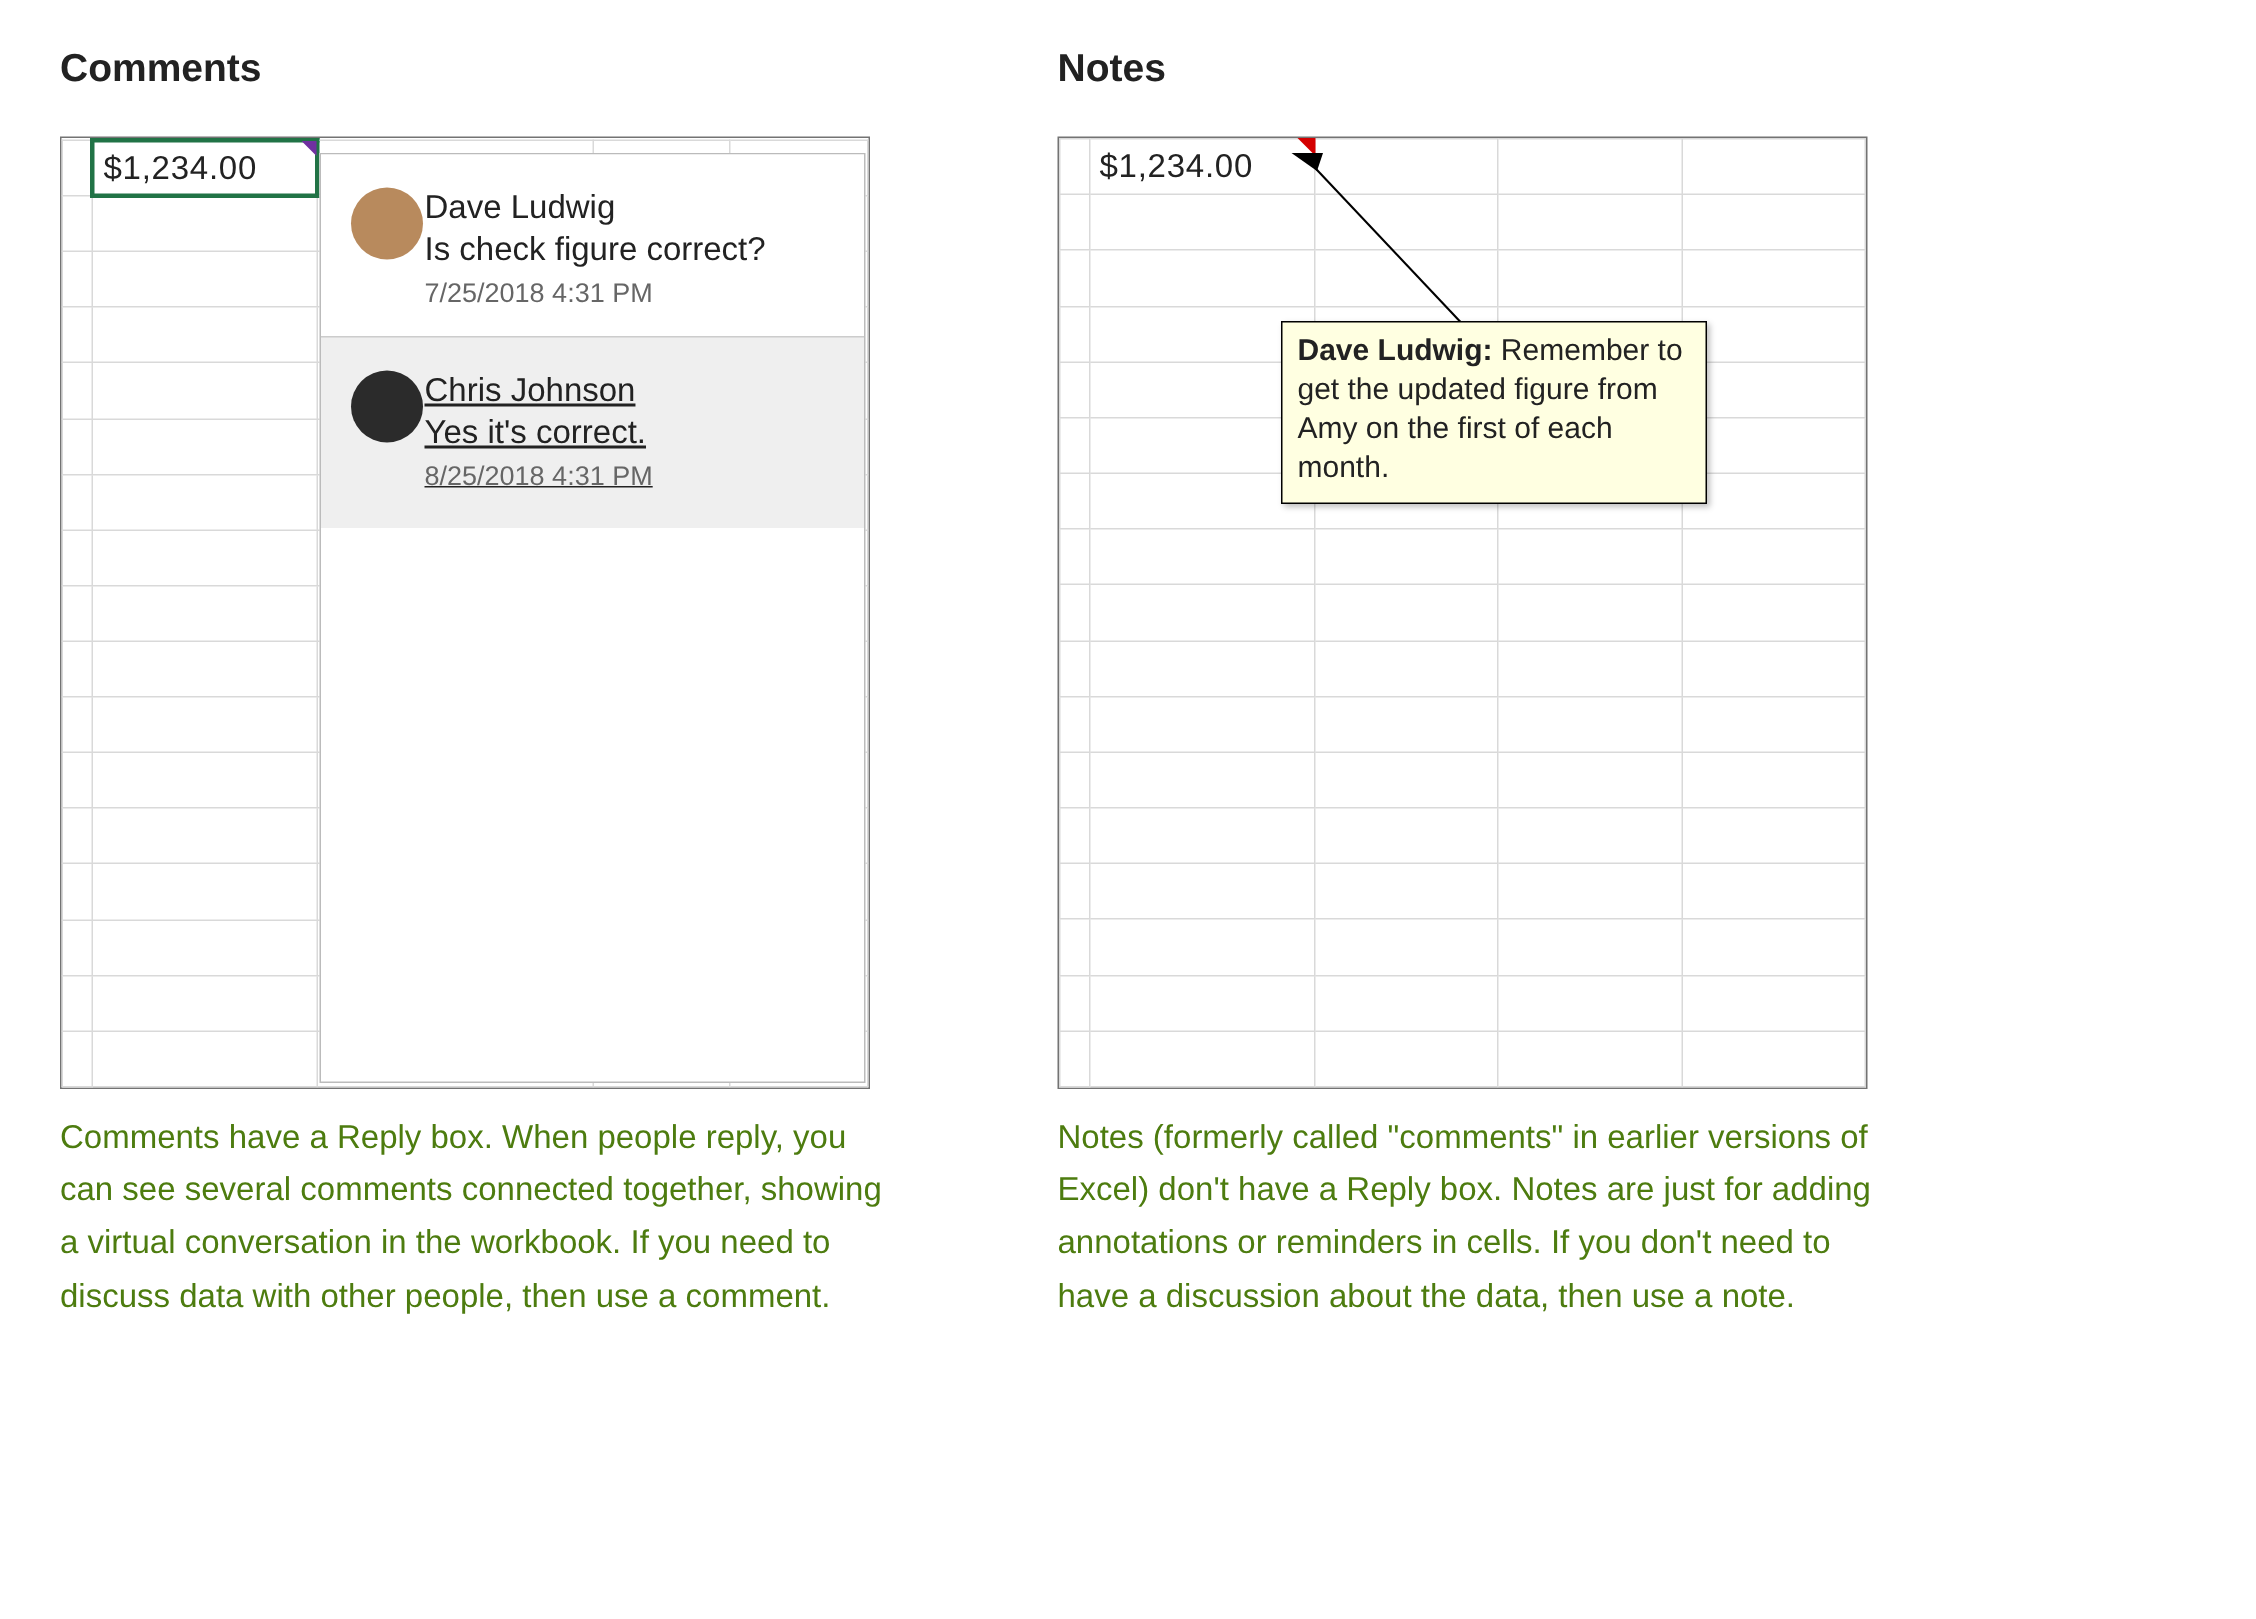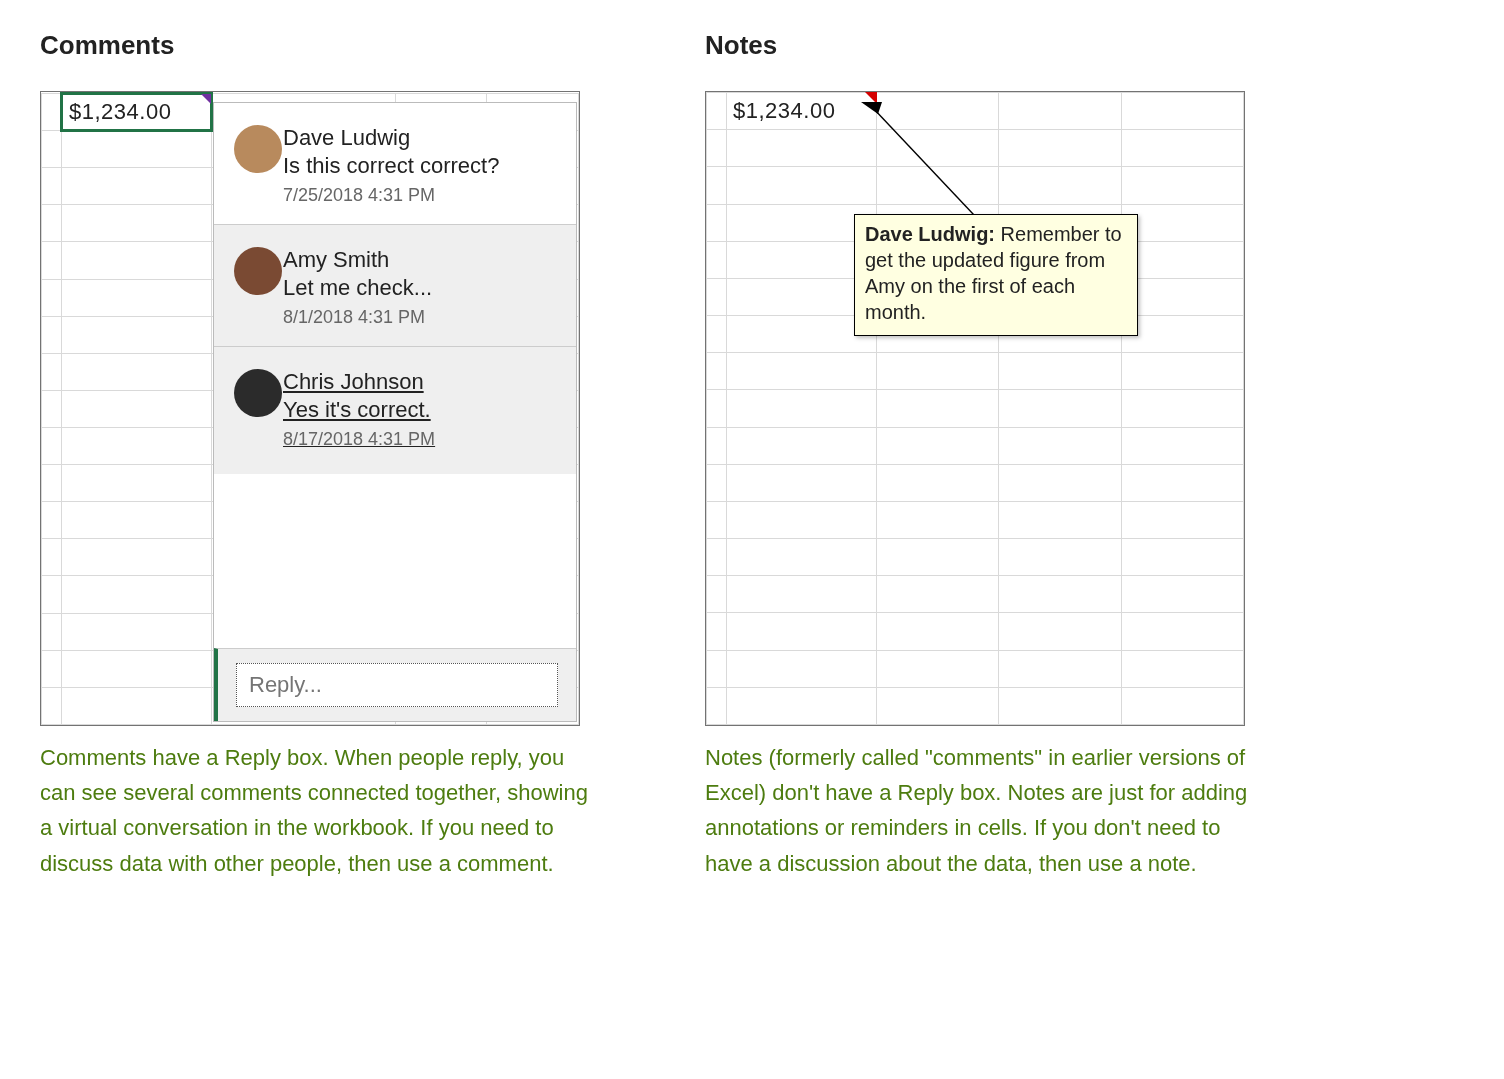--- a/index.html
+++ b/index.html
@@ -237,44 +237,33 @@
             </tr>
           </tbody>
       </table>
 
       <div class="thread">
         <div id="thread-body">
             <div class="msg">
               <div class="avatar" style="background:#b88a5d"></div>
               <div class="msgbody">
                 <div class="name">Dave Ludwig</div>
-                <div class="text">Is this correct correct?</div>
+                <div class="text">Is check figure correct?</div>
                 <div class="time">7/25/2018 4:31 PM</div>
-              </div>
-            </div>
-            <div class="msg reply">
-              <div class="avatar" style="background:#7a4a33"></div>
-              <div class="msgbody">
-                <div class="name">Amy Smith</div>
-                <div class="text">Let me check...</div>
-                <div class="time">8/1/2018 4:31 PM</div>
               </div>
             </div>
             <div class="msg reply cutoff">
               <div class="avatar" style="background:#2b2b2b"></div>
               <div class="msgbody">
                 <div class="name">Chris Johnson</div>
                 <div class="text">Yes it's correct.</div>
-                <div class="time">8/17/2018 4:31 PM</div>
+                <div class="time">8/25/2018 4:31 PM</div>
               </div>
             </div>
           </div>
-        <div class="replybox-wrap">
-          <input class="replybox" placeholder="Reply..." style="">
-        </div>
       </div>
     </div>
 
     <p class="desc">Comments have a Reply box. When people reply, you can see several comments connected together, showing a virtual conversation in the workbook. If you need to discuss data with other people, then use a comment.</p>
   </div>
 
   <div class="col">
     <h2>Notes</h2>
 
     <div class="illus">

